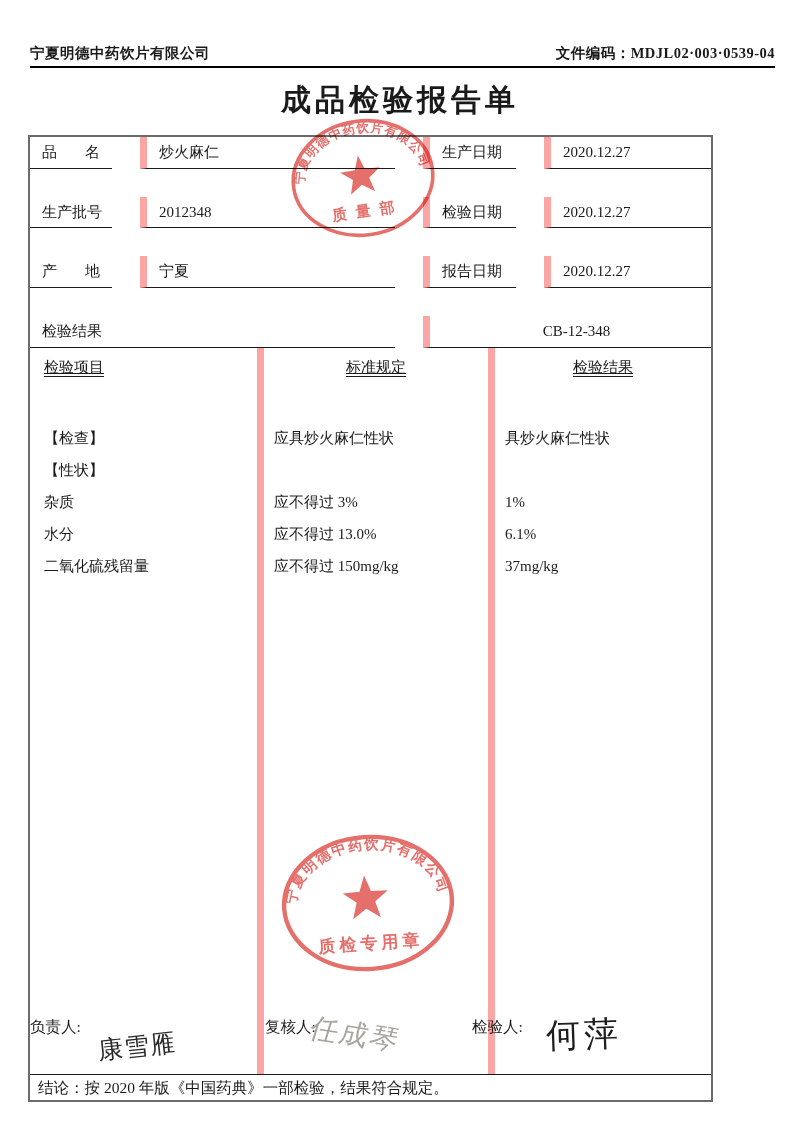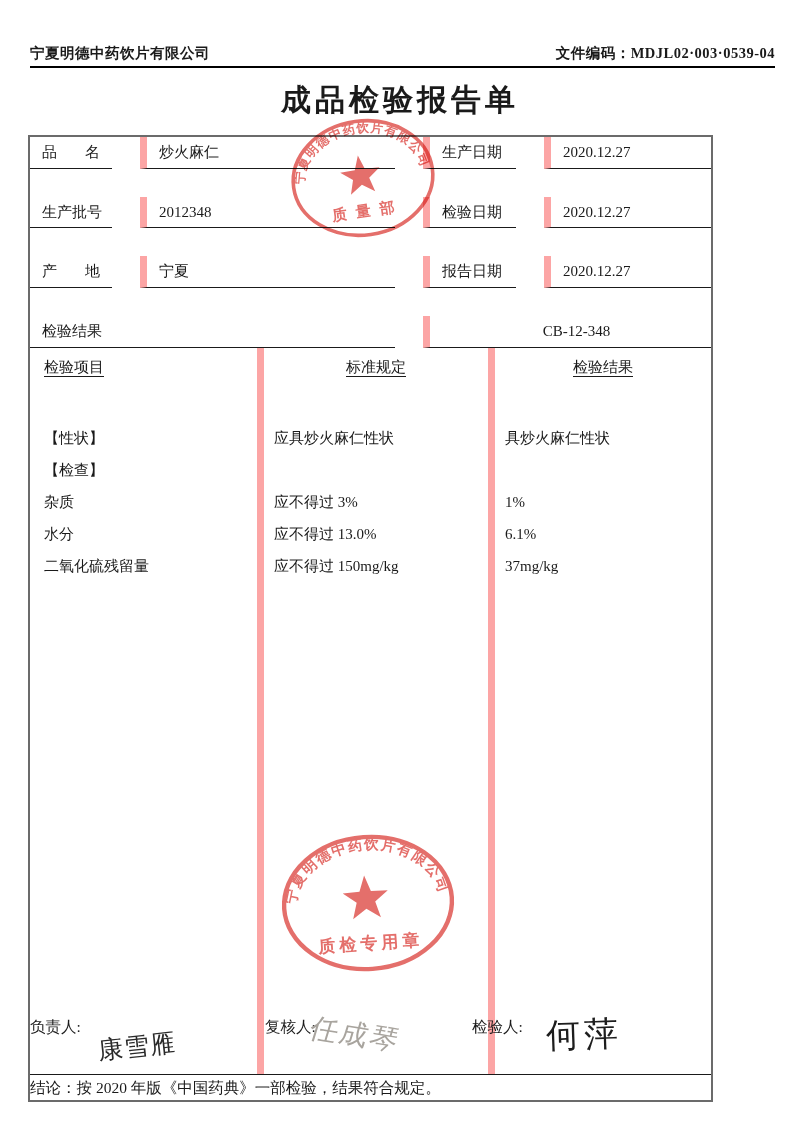--- a/index.html
+++ b/index.html
@@ -39,34 +39,34 @@
     padding-left:12px;box-sizing:border-box;
     white-space:nowrap;overflow:hidden;
   }
   .bl{border-left:7px solid #fca5a5;}
   .jlab{display:inline-block;width:58px;text-align:justify;text-align-last:justify;}
   .span2a{grid-column:1/3;}
   .span2b{grid-column:3/5;text-align:center;}
   
   .res-grid{display:grid;grid-template-columns:227px 231px 1fr;height:726px;}
   .res-col{box-sizing:border-box;overflow:hidden;}
-  .col-head{height:30px;padding-top:10px;box-sizing:content-box;}
+  .col-head{height:30px;padding-top:10px;box-sizing:content-box;text-decoration:underline;}
   .col-head span{text-decoration:underline;text-underline-offset:4px;}
   .ch-left{padding-left:14px;}
   .ch-center{text-align:center;}
   .res-rows{margin-top:34px;}
   .res-row{height:32px;line-height:32px;white-space:nowrap;}
   .pad-a{padding-left:14px;}
   .pad-b{padding-left:10px;}
   .pad-c{padding-left:10px;}
   
   .conclusion{
     border-top:1px solid #1a1a1a;
     height:25px;line-height:25px;
-    font-size:15.5px;
+    padding-left:8px;font-size:15.5px;
     white-space:nowrap;overflow:hidden;
   }
   
   .sign-row{position:absolute;top:1014px;left:0;width:100%;height:80px;font-size:15.5px;}
   .sg-label{position:absolute;top:3px;white-space:nowrap;}
   .lbl-resp{left:30px;}
   .lbl-rev{left:265px;}
   .lbl-insp{left:472px;}
   .sig{position:absolute;white-space:nowrap;font-family:"DejaVu Serif","Liberation Serif",serif;}
   .sig-resp{left:98px;top:16px;font-size:25px;transform:rotate(-6deg);color:#2a2a2a;letter-spacing:1px;}
@@ -110,22 +110,22 @@
       <div class="bl">2020.12.27</div>
 
       <div class="span2a">检验结果</div>
       <div class="span2b bl">CB-12-348</div>
     </div>
 
     <div class="res-grid">
       <div class="res-col">
         <div class="col-head ch-left"><span>检验项目</span></div>
         <div class="res-rows">
+          <div class="res-row pad-a">【检查】</div>
           <div class="res-row pad-a">【性状】</div>
-          <div class="res-row pad-a">【检查】</div>
           <div class="res-row pad-a">杂质</div>
           <div class="res-row pad-a">水分</div>
           <div class="res-row pad-a">二氧化硫残留量</div>
         </div>
       </div>
       <div class="res-col bl">
         <div class="col-head ch-center"><span>标准规定</span></div>
         <div class="res-rows">
           <div class="res-row pad-b">应具炒火麻仁性状</div>
           <div class="res-row pad-b"></div>

